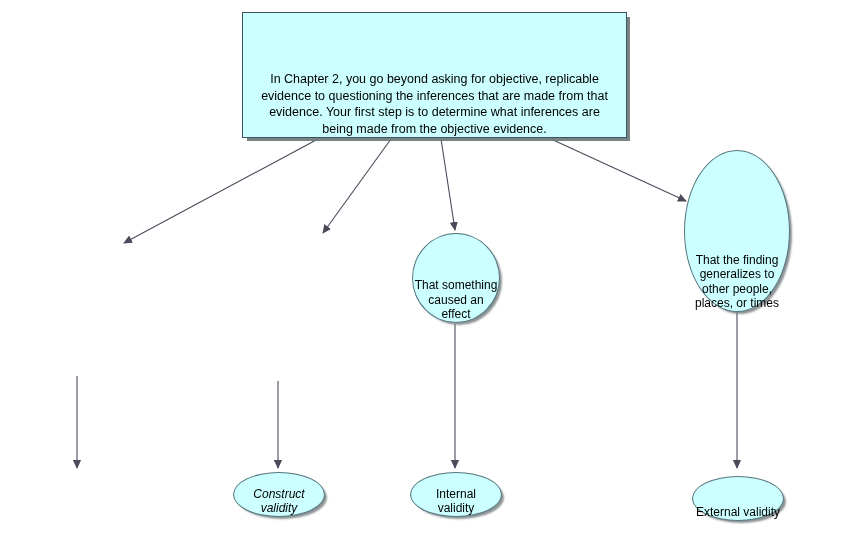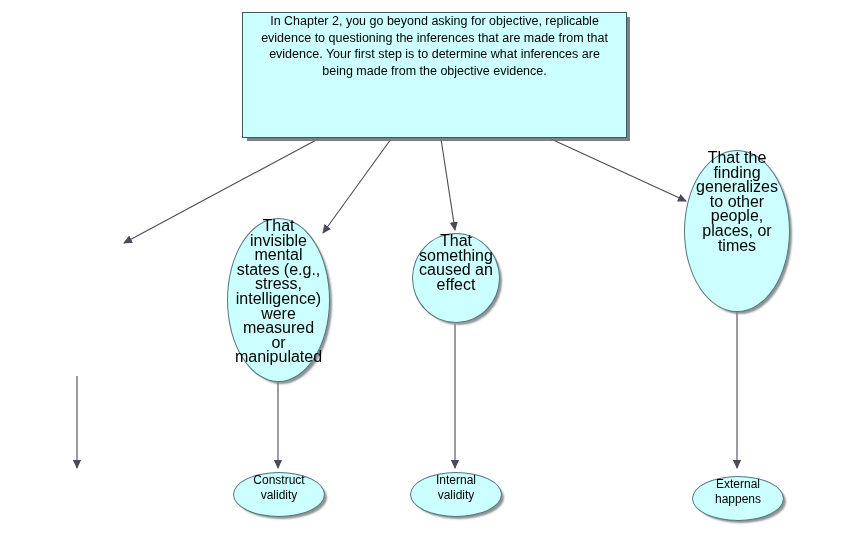--- a/index.html
+++ b/index.html
@@ -26,21 +26,21 @@
     width: 841px;
     height: 549px;
     pointer-events: none;
   }
 
   
   .node {
     position: absolute;
     box-sizing: border-box;
     display: flex;
-    align-items: flex-start;
+    align-items: flex-end;
     justify-content: center;
     text-align: center;
     color: #000000;
     z-index: 3;
   }
 
   .node .node-text {
     display: block;
     width: 100%;
     padding: 0 6px;
@@ -56,21 +56,21 @@
     font-size: 12.5px;
     line-height: 16.5px;
   }
 
   
   .ellipse {
     background: #ccffff;
     border: 1.2px solid #56767f;
     border-radius: 50%;
     box-shadow: 3px 3px 2px -1px rgba(120,128,130,0.85);
-    font-size: 16px;
+    font-size: 12px;
     line-height: 14.6px;
   }
 
   .ellipse.small {
     font-size: 12px;
     line-height: 14.6px;
   }
 </style>
 </head>
 <body>
@@ -99,38 +99,35 @@
       <line x1="455" y1="324" x2="455" y2="468"></line>
       <line x1="737" y1="312" x2="737" y2="468"></line>
     </g>
   </svg>
 
   <div class="node box" style="left:242px; top:12px; width:385px; height:126px;">
     <span class="node-text" style="padding:0 14px;">In  Chapter 2, you go beyond asking for objective, replicable evidence to questioning the inferences that are made from that evidence. Your first step is to determine  what inferences are being made from the objective evidence.</span>
   </div>
 
 
-  <div class="node ellipse" style="left:227px; top:218px; width:103px; height:164px;">
-    <span class="node-text">That invisible mental states (e.g., stress, intelligence) were measured or manipulated</span>
-  </div>
 
   <div class="node ellipse" style="left:412px; top:233px; width:88px; height:90px;">
     <span class="node-text" style="padding:0 0;">That something caused an effect</span>
   </div>
 
   <div class="node ellipse" style="left:684px; top:150px; width:106px; height:162px;">
     <span class="node-text">That the finding generalizes to other people, places, or times</span>
   </div>
 
 
   <div class="node ellipse small" style="left:233px; top:472px; width:92px; height:45px;">
-    <span class="node-text" style="padding:0 2px;">Construct validity</span>
+    <span class="node-text" style="padding:0 2px;font-style:italic;">Construct validity</span>
   </div>
 
   <div class="node ellipse small" style="left:410px; top:472px; width:92px; height:45px;">
     <span class="node-text" style="padding:0 10px;">Internal validity</span>
   </div>
 
   <div class="node ellipse small" style="left:692px; top:476px; width:92px; height:45px;">
-    <span class="node-text" style="padding:0 2px;">External happens</span>
+    <span class="node-text" style="padding:0 2px;">External validity</span>
   </div>
 
 </div>
 
 </body></html>

